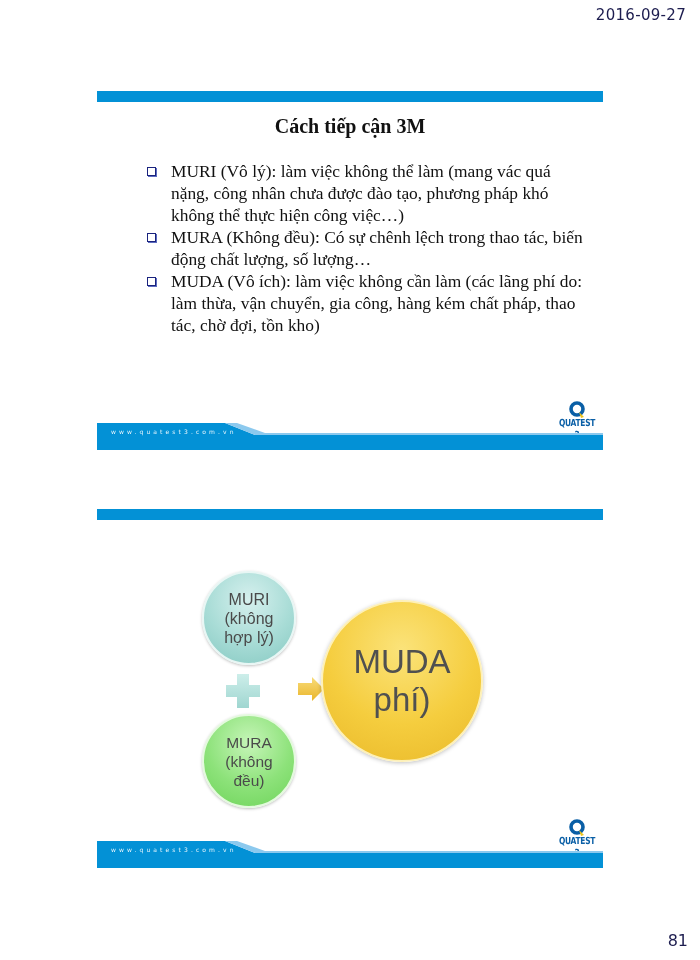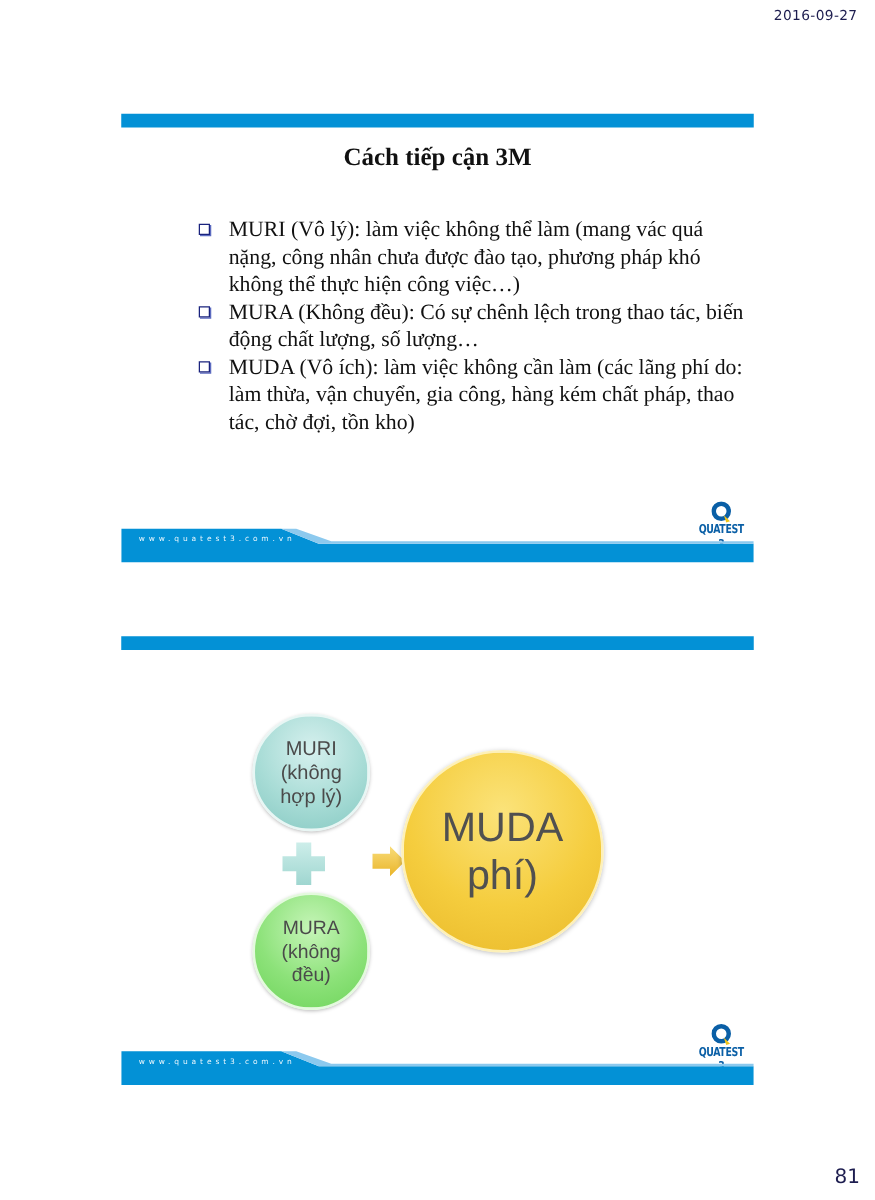--- a/index.html
+++ b/index.html
@@ -1,29 +1,29 @@
 <!DOCTYPE html>
 <html><head>
 <meta charset="utf-8">
 <style>
   html, body { margin: 0; padding: 0; background: #ffffff; }
   body { width: 700px; height: 960px; position: relative; overflow: hidden; font-family: "Liberation Sans", sans-serif; }
 
-  .page-date { position: absolute; top: 6px; right: 14px; font-family: "DejaVu Sans", sans-serif; font-size: 11px; color: #1d1d4f; letter-spacing: 0.3px; }
+  .page-date { position: absolute; top: 6px; right: 14px; font-family: "DejaVu Sans", sans-serif; font-size: 15px; color: #1d1d4f; letter-spacing: 0.3px; }
   .page-number { position: absolute; bottom: 10px; right: 12px; font-family: "DejaVu Sans", sans-serif; font-size: 16px; color: #1d1d4f; }
 
   .slide { position: absolute; left: 97px; width: 506px; }
   .slide-1 { top: 91px; height: 362px; text-decoration: underline; }
   .slide-2 { top: 509px; height: 362px; }
 
   .top-bar { position: absolute; top: 0; left: 0; width: 506px; height: 11px; background: #0391d6; }
 
   .slide-title { position: absolute; top: 24px; left: 0; width: 506px; text-align: center; font-family: "Liberation Serif", serif; font-weight: bold; font-size: 20px; color: #111; }
 
-  .bullets { position: absolute; top: 65px; left: 44px; width: 440px; margin: 16px; padding: 0; list-style: none; }
+  .bullets { position: absolute; top: 65px; left: 44px; width: 440px; margin: 4px; padding: 0; list-style: none; }
   .bullet { position: relative; padding-left: 26px; font-family: "Liberation Serif", serif; font-size: 17.4px; line-height: 22px; color: #111; margin-bottom: 0; }
   .bullet-marker { position: absolute; left: 2px; top: 7px; width: 7px; height: 7px; border: 1px solid #1a237e; background: #fff; box-shadow: 1px 1px 0 #5c6bc0; }
 
   .footer { position: absolute; left: 0; width: 506px; height: 30px; }
   .slide-1 .footer { top: 329px; }
   .slide-2 .footer { top: 329px; }
   .footer-svg { position: absolute; left: 0; top: 0; }
   .footer-url { position: absolute; left: 14px; top: 8px; font-family: "DejaVu Sans", sans-serif; font-size: 6px; letter-spacing: 3.1px; color: #e8f6fd; }
 
   .logo { position: absolute; width: 40px; height: 36px; }

